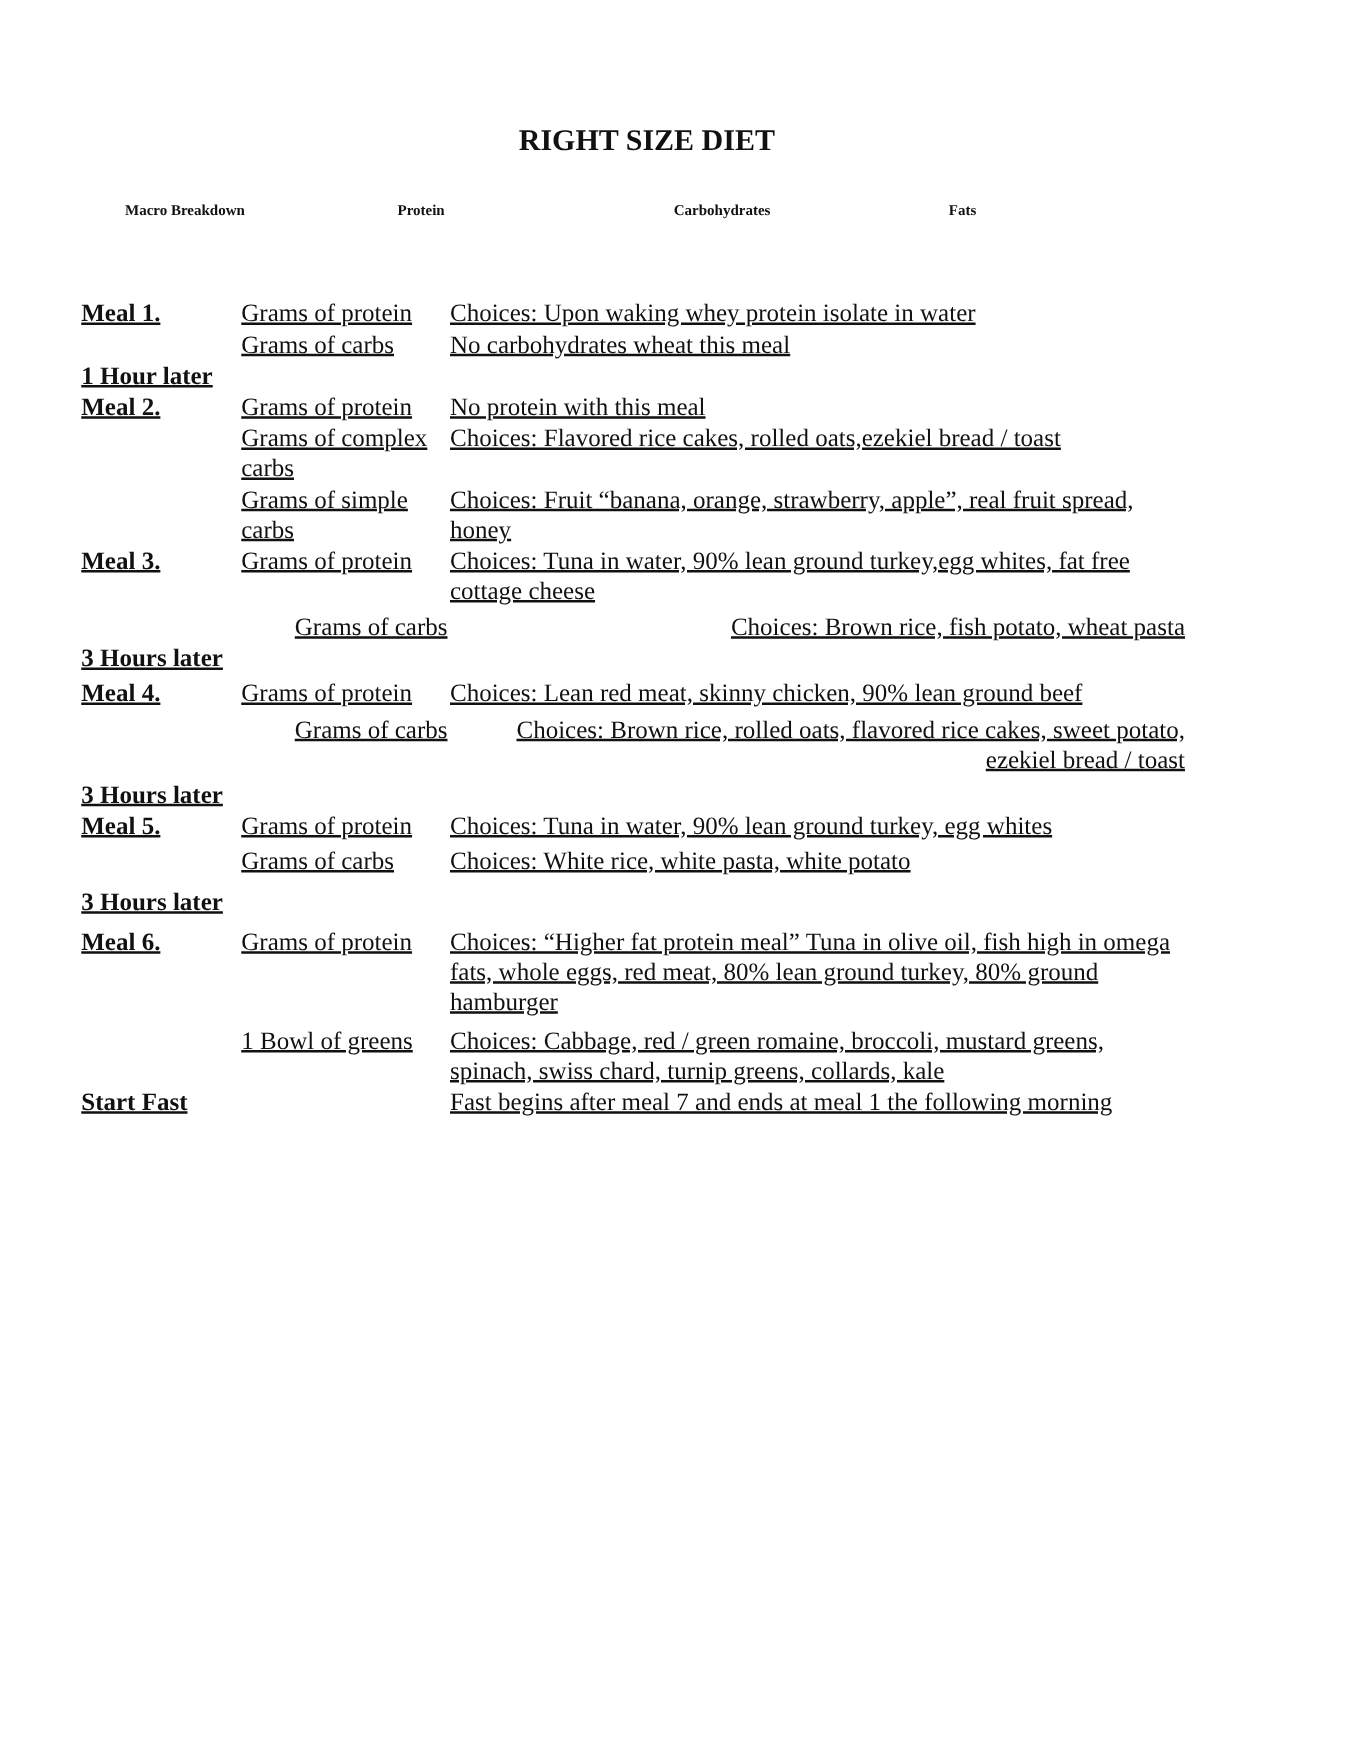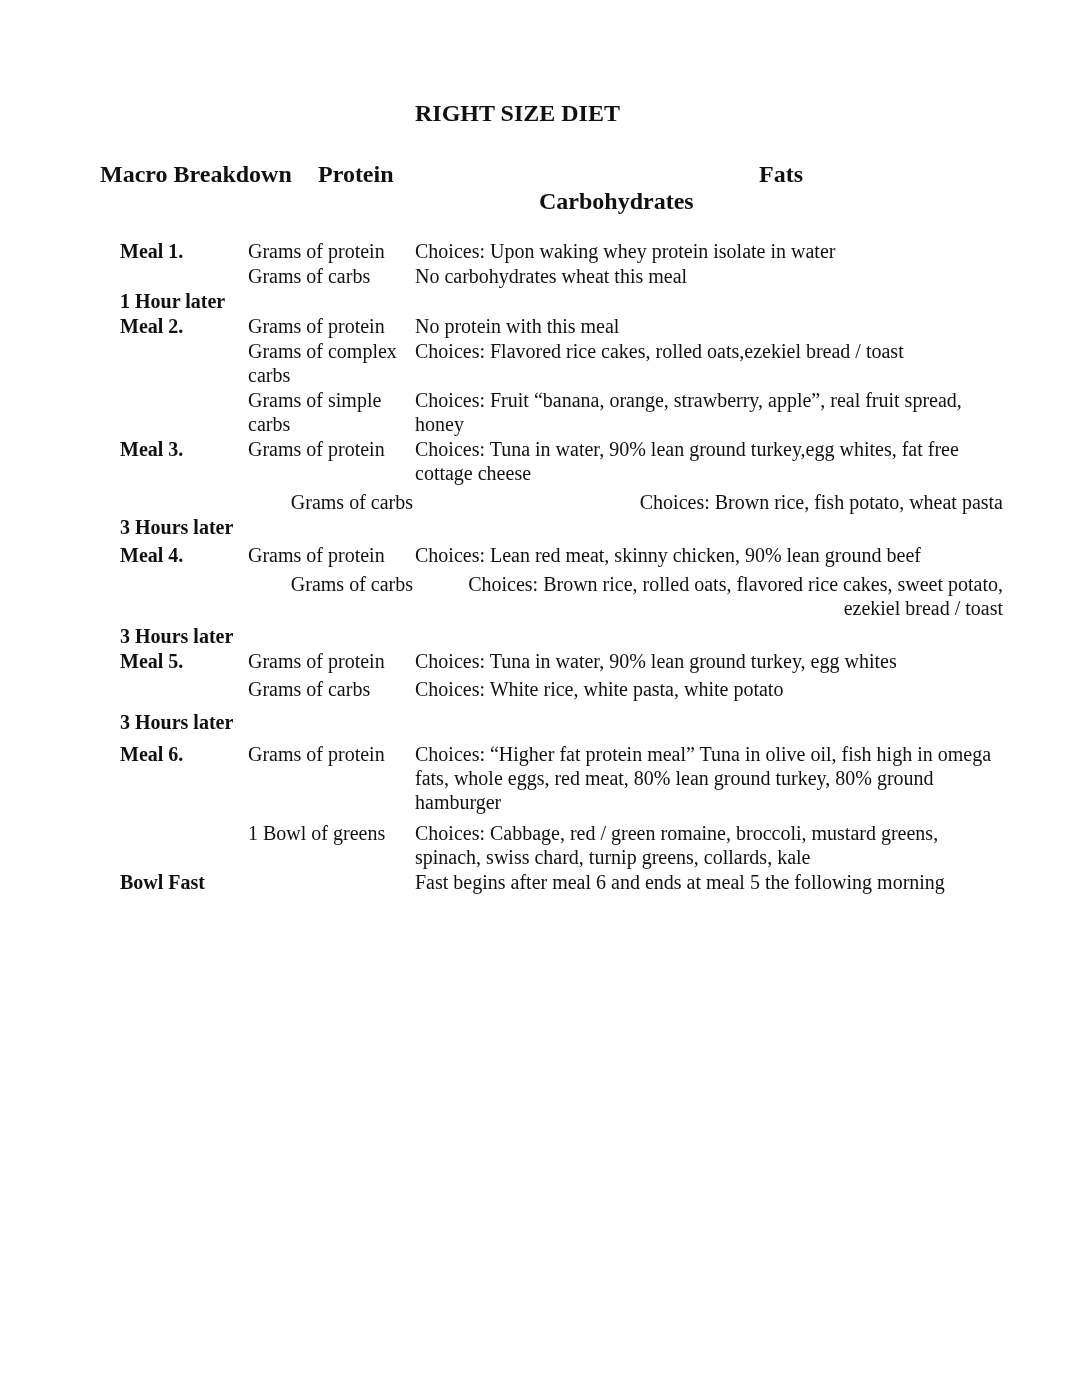--- a/index.html
+++ b/index.html
@@ -19,36 +19,37 @@
     padding-top: 98px;
     text-align: center;
     font-size: 24px;
     line-height: 30px;
     font-weight: bold;
   }
   .col-headers {
     position: relative;
     margin: 33px 0 0 100px;
     height: 24px;
-    font-size: 24px;
+    font-size: 12px;
     font-weight: bold;
   }
   .ch { position: absolute; top: 0; white-space: nowrap; }
   .ch-macro   { left: 0; }
   .ch-protein { left: 218px; }
-  .ch-carbs   { left: 439px; margin-top: 27px; }
+  .ch-carbs   { left: 439px; }
   .ch-fats    { left: 659px; }
 
   table.schedule {
-    margin: 53px 0 0 120px;
+    margin: 53px 0 0 65px;
     border-collapse: collapse;
     table-layout: fixed;
     width: 885px;
     font-size: 20px;
     line-height: 24px;
+    text-decoration: underline;
   }
   table.schedule col.c1 { width: 128px; }
   table.schedule col.c2 { width: 167px; }
   table.schedule col.c3 { width: 590px; }
   table.schedule td {
     vertical-align: top;
     padding: 1px 2px 0 0;
   }
   .meal-label, .interval-label { font-weight: bold; }
 
@@ -154,20 +155,20 @@
           <td class="meal-label">Meal 6.</td>
           <td class="macro-label">Grams of protein</td>
           <td class="details-text">Choices: “Higher fat protein meal” Tuna in olive oil, fish high in omega fats, whole eggs, red meat, 80% lean ground turkey, 80% ground hamburger</td>
         </tr>
         <tr>
           <td class="meal-label"></td>
           <td class="macro-label">1 Bowl of greens</td>
           <td class="details-text">Choices: Cabbage, red / green romaine, broccoli, mustard greens, spinach, swiss chard, turnip greens, collards, kale</td>
         </tr>
         <tr>
-          <td class="meal-label">Bowl Fast</td>
+          <td class="meal-label">Start Fast</td>
           <td class="macro-label"></td>
-          <td class="details-text">Fast begins after meal 6 and ends at meal 5 the following morning</td>
+          <td class="details-text">Fast begins after meal 7 and ends at meal 1 the following morning</td>
         </tr>
       </tbody>
   </table>
 
 </div>
 
 </body></html>

